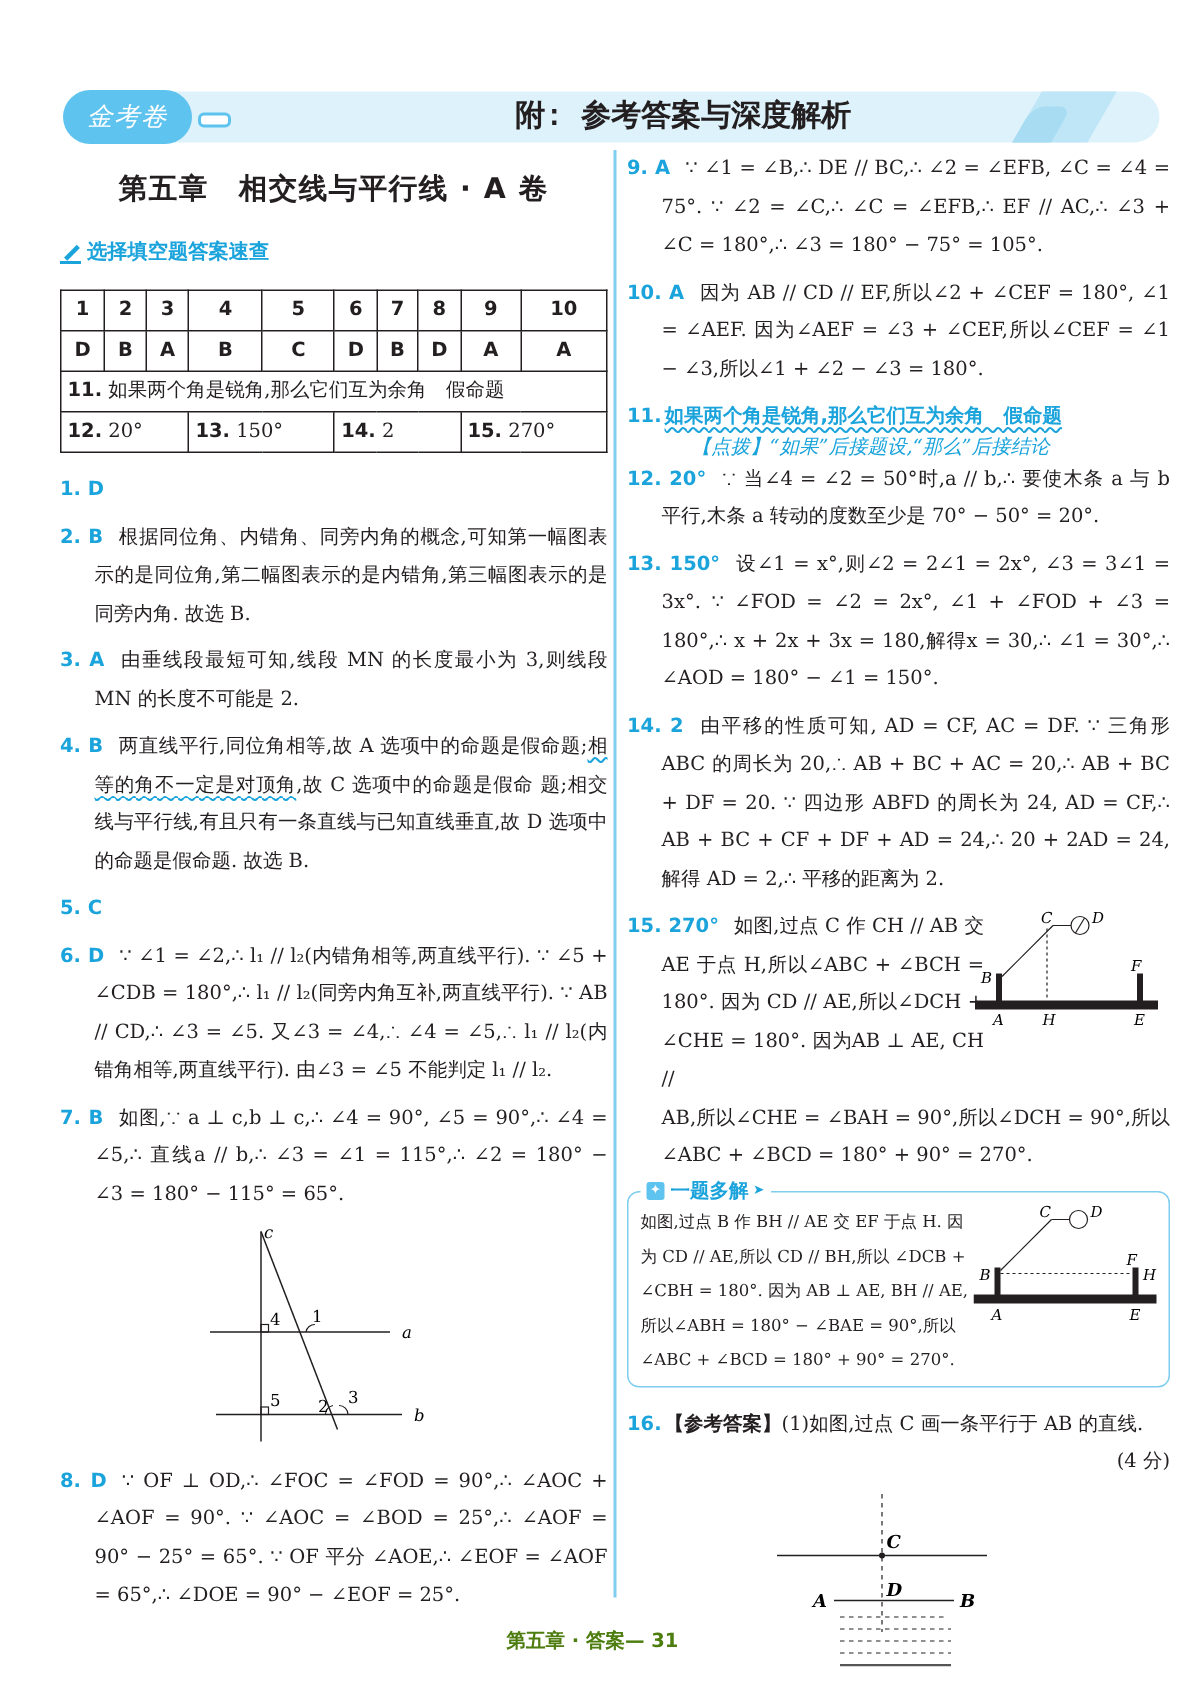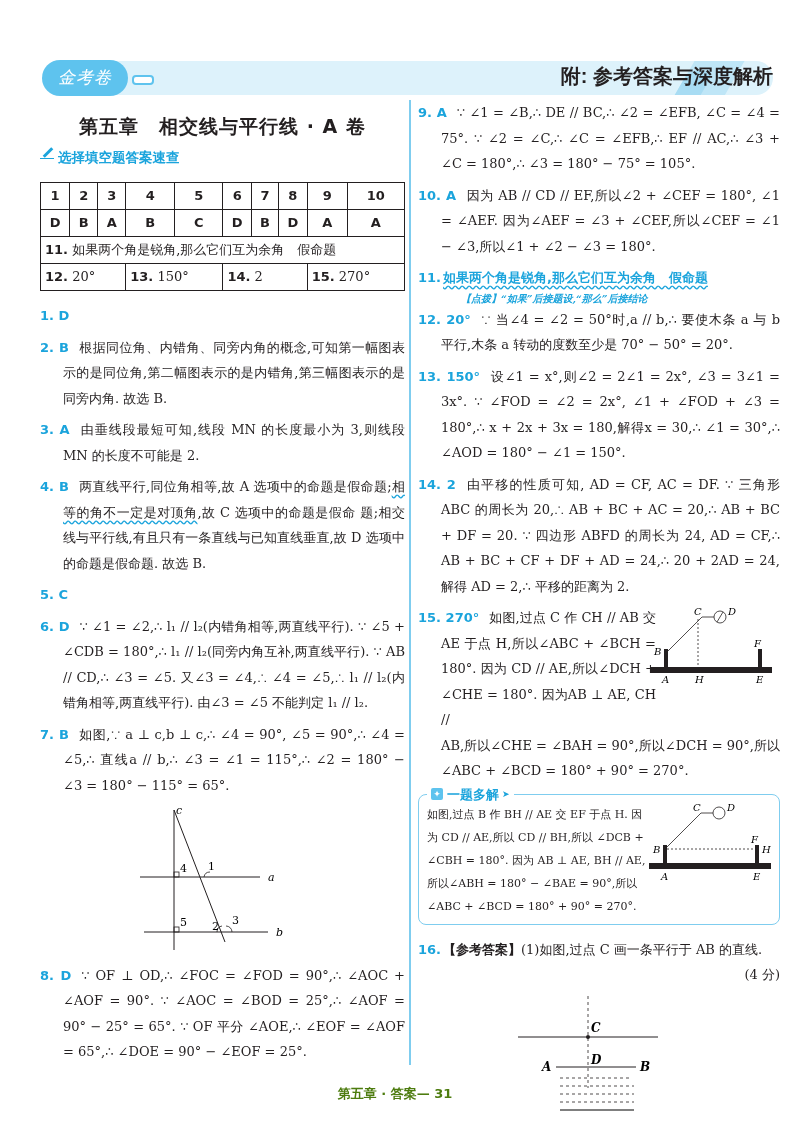--- a/index.html
+++ b/index.html
@@ -5,44 +5,44 @@
   html, body { margin:0; padding:0; background:#ffffff; }
   body { width:790px; height:1123px; position:relative; overflow:hidden;
          font-family:"DejaVu Serif","Liberation Serif",serif; color:#231f20; }
   .banner { position:absolute; left:38px; top:58px; width:735px; height:34px; }
   .banner-bg { position:absolute; left:55px; top:3px; width:680px; height:34px; border-radius:17px; background:#ddf2fb; overflow:hidden; }
   .banner-deco1 { position:absolute; right:40px; top:-20px; width:50px; height:80px; background:#bfe6f7; transform:skewX(-30deg); border-radius:10px; }
   .banner-deco2 { position:absolute; right:70px; top:10px; width:26px; height:40px; background:#a8dcf3; transform:skewX(-30deg); border-radius:8px; }
   .banner-pill { position:absolute; left:4px; top:2px; width:86px; height:36px; border-radius:18px; background:#5ec3ee; color:#fff;
                  font-family:Liberation Sans, sans-serif; font-size:17px; line-height:36px; text-align:center; letter-spacing:1px; font-style:italic; }
   .banner-hook { position:absolute; left:94px; top:17px; width:18px; height:6px; border:2px solid #5ec3ee; border-radius:4px; background:#fff; }
-  .banner-title { position:absolute; left:0; right:0; top:5px; text-align:right; font-family:Liberation Sans, sans-serif;
+  .banner-title { position:absolute; left:0; right:0; top:5px; text-align:center; font-family:Liberation Mono, monospace;
                   font-weight:bold; font-size:20px; color:#231f20; padding-left:100px; }
 
   .divider { position:absolute; left:409px; top:100px; width:2px; height:965px; background:#7fcdef; }
 
   .col { position:absolute; font-size:13px; line-height:25.5px; }
   .left { left:40px; top:100px; width:365px; }
   .right { left:418px; top:100px; width:362px; }
 
   .chapter-title { text-align:center; font-family:"DejaVu Sans",sans-serif; font-size:19px; font-weight:bold; margin-top:14px; letter-spacing:1px; }
-  .section-heading { color:#1ba4dc; font-family:"DejaVu Sans",sans-serif; font-weight:bold; font-size:13.5px; margin-top:5px; display:flex; align-items:flex-start; }
+  .section-heading { color:#1ba4dc; font-family:"DejaVu Sans",sans-serif; font-weight:bold; font-size:13.5px; margin-top:16px; display:flex; align-items:center; }
   .pencil { display:inline-block; width:14px; height:14px; margin-right:4px; position:relative; }
   .pencil::before { content:""; position:absolute; left:2px; top:6px; width:12px; height:3px; background:#1ba4dc; transform:rotate(-45deg); }
   .pencil::after { content:""; position:absolute; left:0; top:13px; width:14px; height:1.5px; background:#1ba4dc; }
 
   table.quick { border-collapse:collapse; width:365px; margin-top:12px; font-size:13px; }
   table.quick td { border:1px solid #231f20; height:26px; padding:0 4px; }
   table.quick td.c { text-align:center; font-family:"DejaVu Sans",sans-serif; font-weight:bold; }
   .bnum { font-family:"DejaVu Sans",sans-serif; font-weight:bold; }
 
   .item { margin-top:6px; text-indent:-23px; padding-left:23px; text-align:justify; }
   .item .lab { color:#1ba4dc; font-family:"DejaVu Sans",sans-serif; font-weight:bold; margin-right:10px; }
   .wavy { text-decoration:underline wavy #1ba4dc; text-underline-offset:3px; }
-  .hint { color:#1ba4dc; font-size:10px; line-height:16px; font-style:italic; text-indent:0; padding-left:0;font-weight:bold; }
+  .hint { color:#1ba4dc; font-size:13px; line-height:16px; font-style:italic; text-indent:0; padding-left:0; }
 
   .fig7 { margin:4px 0 0 100px; }
   .multi { border:1.5px solid #7fcdef; border-radius:8px; margin-top:10px; padding:8px 6px 6px 8px; font-size:11px; line-height:23px; position:relative; }
   .multi-title { position:absolute; top:-12px; left:8px; background:#fff; padding:0 4px; color:#1ba4dc; font-family:"DejaVu Sans",sans-serif; font-weight:bold; font-size:13px; display:flex; align-items:center; }
   .bulb { display:inline-block; width:12px; height:12px; background:#5ec3ee; border-radius:2px; margin-right:4px; color:#fff; font-size:9px; line-height:12px; text-align:center; }
 
   .footer { position:absolute; left:0; right:0; top:1085px; text-align:center; color:#4d7c0f; font-family:"DejaVu Sans",sans-serif; font-size:13px; font-weight:bold; }
 </style>
 </head>
 <body>

